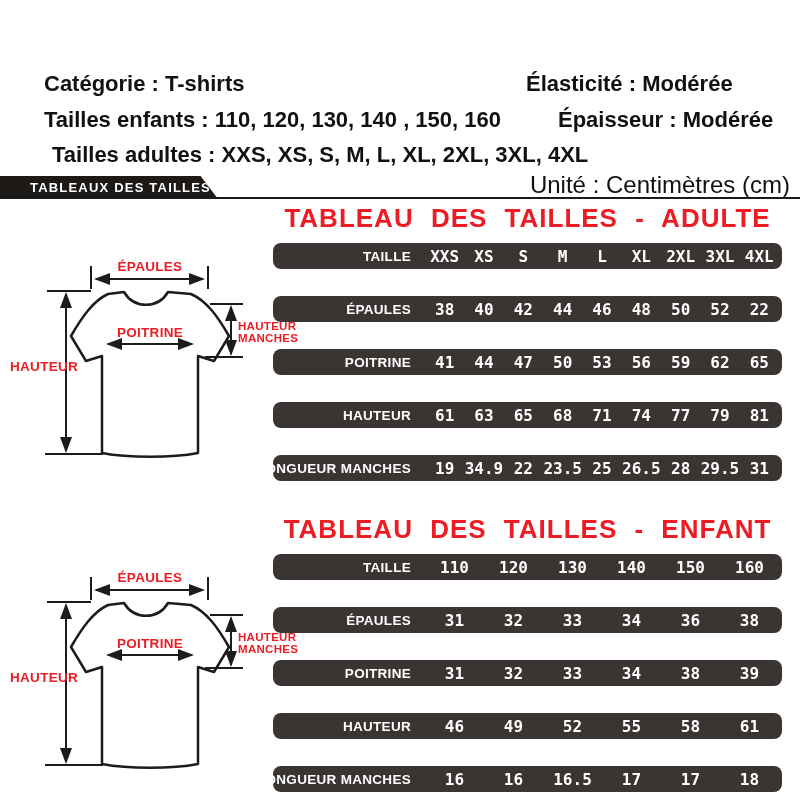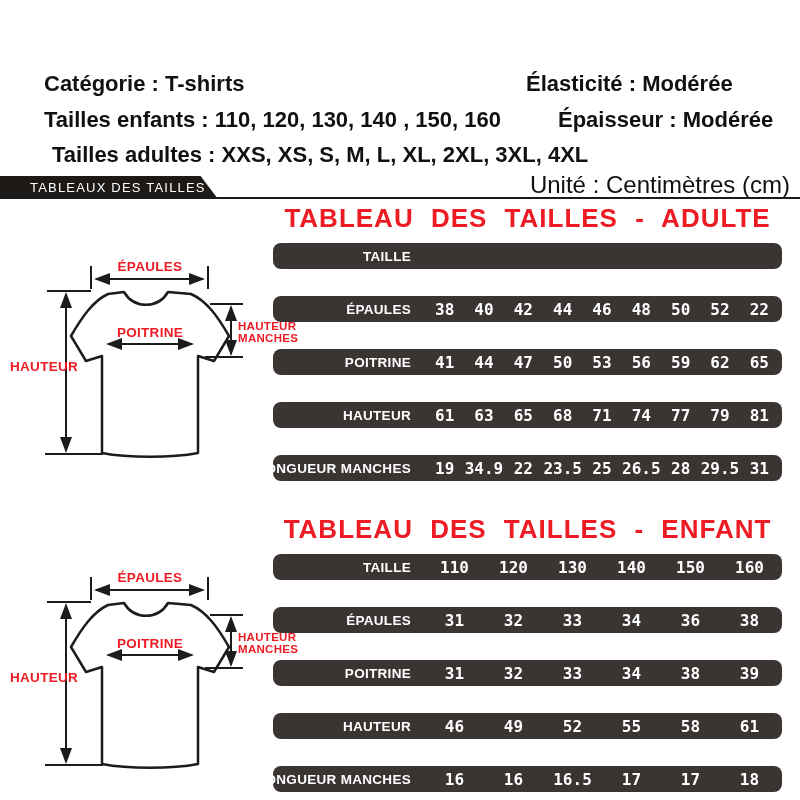--- a/index.html
+++ b/index.html
@@ -22,21 +22,21 @@
   .info-line { position:absolute; font-size:22px; font-weight:bold; white-space:nowrap; }
   .il1 { left:44px;  top:71px; }
   .il2 { left:44px;  top:107px; }
   .il3 { left:44px;  top:142px;margin-left:8px; }
   .ir1 { left:526px; top:71px; }
   .ir2 { left:526px; top:107px;margin-left:32px; }
   
   .ribbon {
     position:absolute; left:0; top:176px; width:218px; height:23px;
     background:#1c1917; clip-path:polygon(0 0, 92% 0, 100% 100%, 0 100%);
-    color:#fff; font-size:13px; font-weight:normal; letter-spacing:1.2px;
+    color:#fff; font-size:13px; font-weight:bold; letter-spacing:1.2px;
     line-height:23px; padding-left:30px; white-space:nowrap;
   }
   .ribbon-rule { position:absolute; left:0; top:197px; width:800px; height:2px; background:#1a1a1a; }
   .unit-note { position:absolute; right:10px; top:171px; font-size:24px; font-weight:normal; }
   
   .section { position:absolute; left:0; width:800px; height:290px;padding-left:44px; }
   .section.adult { top:203px; }
   .section.child { top:514px; }
   .tbl-title {
     position:absolute; left:273px; top:0; width:509px; text-align:center;
@@ -112,20 +112,31 @@
         <text class="dlabel" x="8" y="131" text-anchor="start">HAUTEUR</text>
         <text class="dlabel sm" x="236" y="90" text-anchor="start">HAUTEUR</text>
         <text class="dlabel sm" x="236" y="102" text-anchor="start">MANCHES</text>
       </svg>
     </div>
 
     <div class="bar r0">
       <div class="bar-label-cell">
         <span class="bar-label">TAILLE</span>
       </div>
+      <div class="bar-values">
+          <span class="cell">XXS</span>
+          <span class="cell">XS</span>
+          <span class="cell">S</span>
+          <span class="cell">M</span>
+          <span class="cell">L</span>
+          <span class="cell">XL</span>
+          <span class="cell">2XL</span>
+          <span class="cell">3XL</span>
+          <span class="cell">4XL</span>
+        </div>
     </div>
     <div class="bar r1">
       <div class="bar-label-cell">
         <span class="bar-label">ÉPAULES</span>
       </div>
       <div class="bar-values">
           <span class="cell">38</span>
           <span class="cell">40</span>
           <span class="cell">42</span>
           <span class="cell">44</span>

